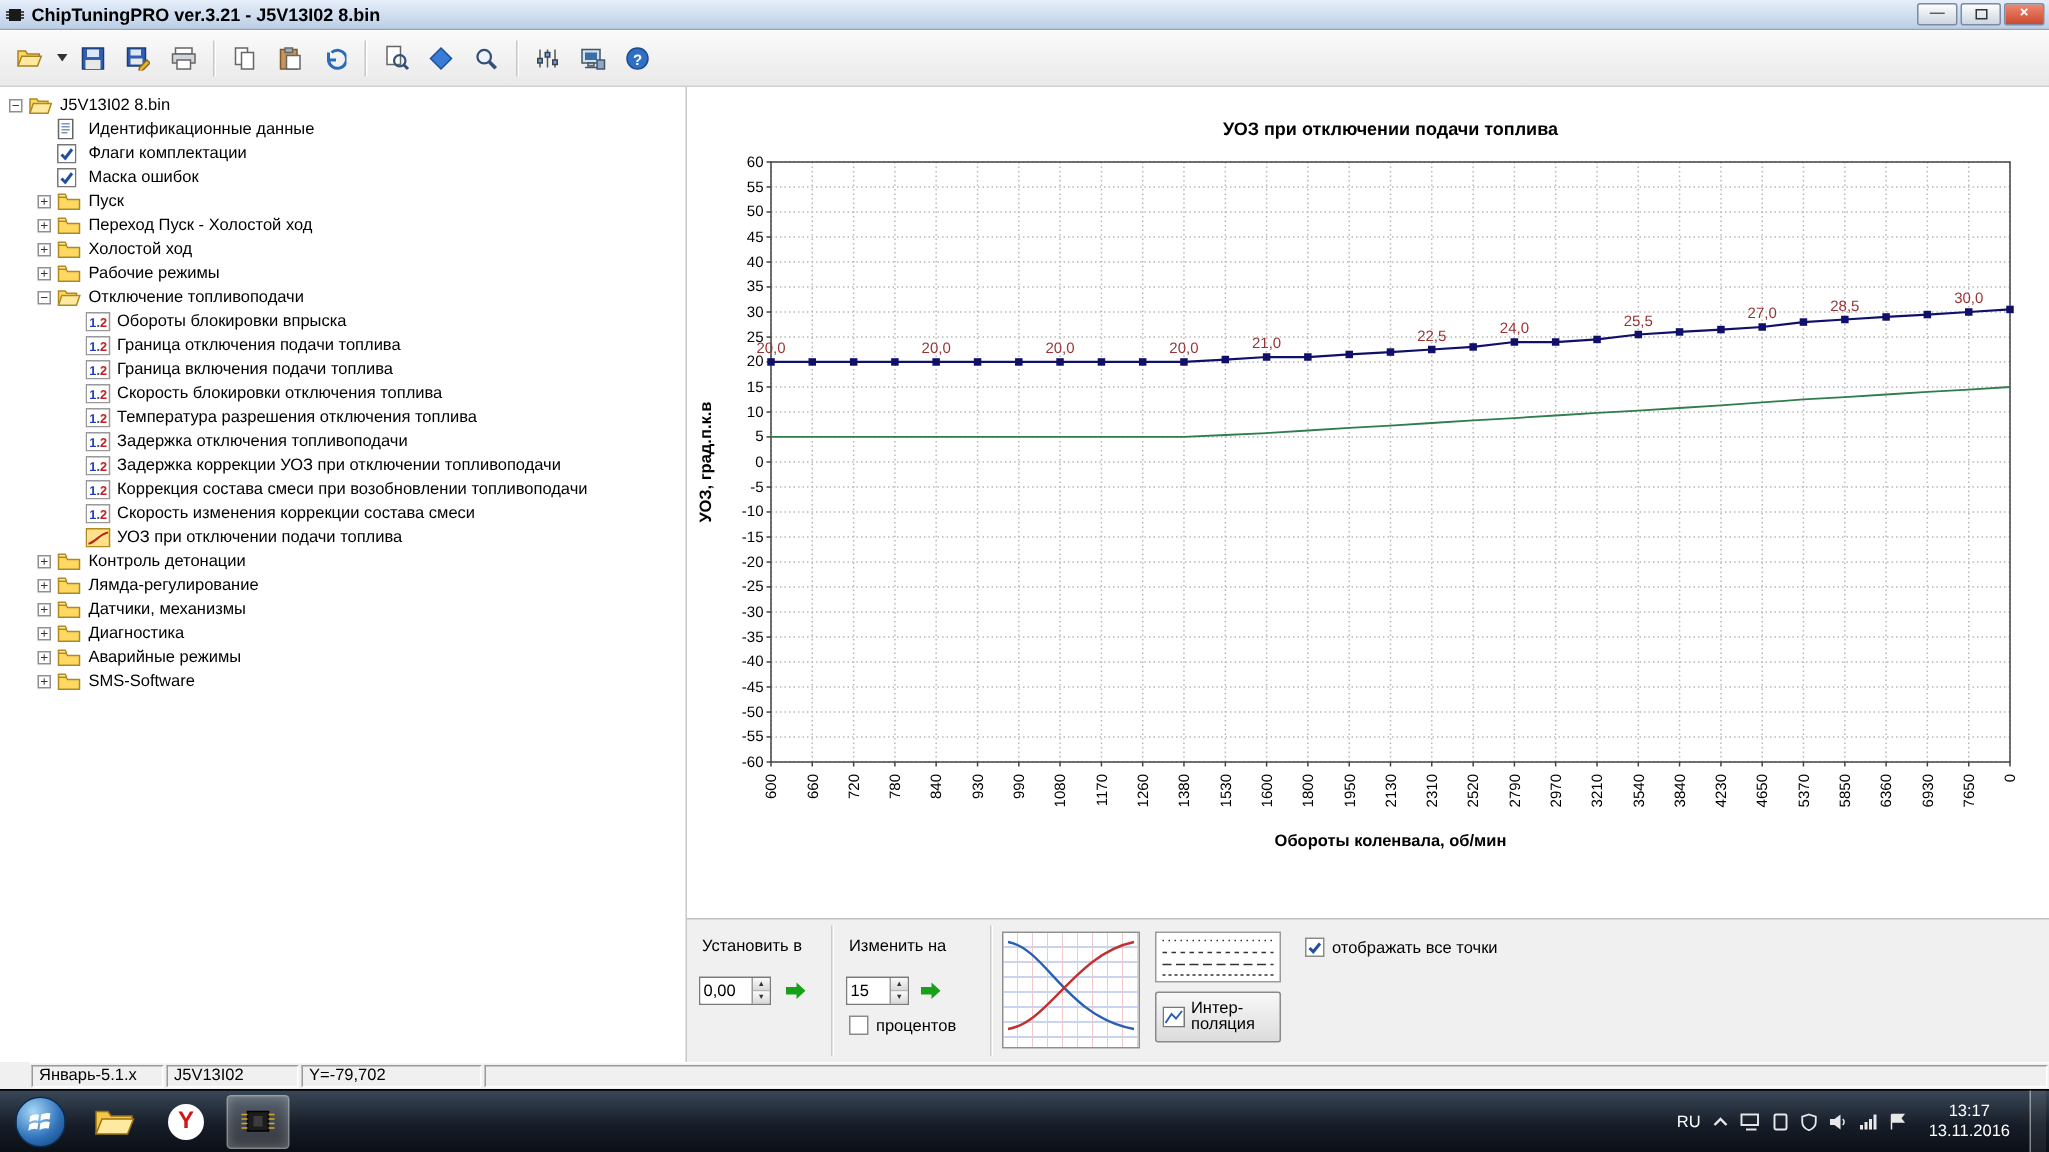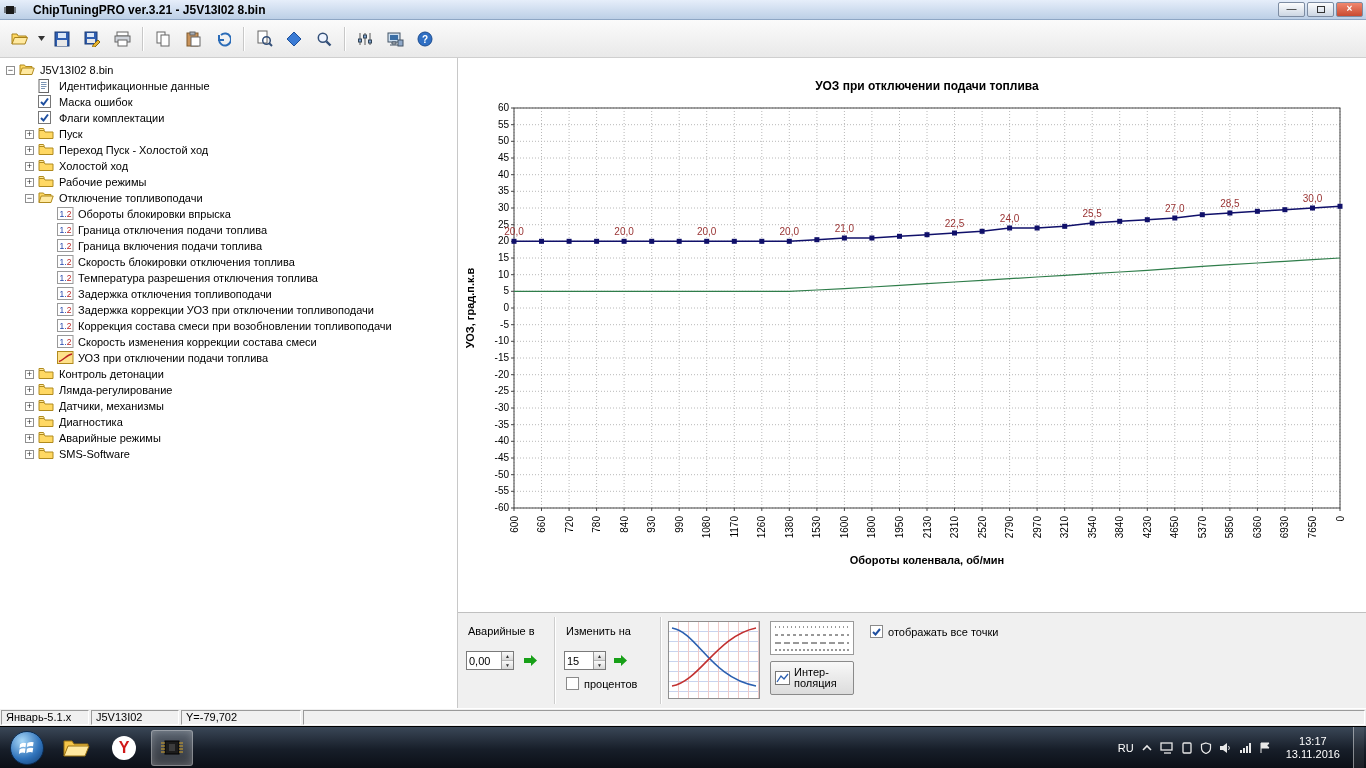--- a/index.html
+++ b/index.html
@@ -2,21 +2,21 @@
 <html><head>
 <meta charset="utf-8">
 <style>
   * { box-sizing: border-box; margin: 0; padding: 0; }
   html,body { width:1366px; height:768px; overflow:hidden; font-family:"Liberation Sans",sans-serif; background:#000; }
 
   #window { position:absolute; left:0; top:0; right:0; bottom:42px; background:#f0f0f0; display:flex; flex-direction:column; }
 
   
   .titlebar { height:20px; background:linear-gradient(#e6eefa,#bccfe6); border-bottom:1px solid #8ea6c4; display:flex; align-items:center; padding:0 3px; flex:none; }
-  .title-text { font-size:12px; font-weight:bold; color:#000; margin-left:16px; }
+  .title-text { font-size:12px; font-weight:bold; color:#000; margin-left:4px; }
   .win-controls { margin-left:auto; display:flex; gap:2px; }
   .win-btn { width:27px; height:15px; border:1px solid #7d8ca2; border-radius:2px; background:linear-gradient(#fdfdfd,#ccd6e3); font-size:10px; line-height:12px; text-align:center; color:#222; }
   .win-btn.close { background:linear-gradient(#f0876f,#c94b31); color:#fff; font-weight:bold; }
   .maxbox { display:inline-block; width:8px; height:7px; border:1px solid #333; margin-top:3px; }
 
   
   .menubar { height:22px; background:#f0f0f0; border-bottom:1px solid #dcdcdc; display:flex; align-items:center; padding-left:3px; flex:none; }
   .menu-item { font-size:12px; color:#000; padding:3px 9px; cursor:default; }
 
   
@@ -24,21 +24,21 @@
   .tb-btn { width:28px; height:28px; display:flex; align-items:center; justify-content:center; border:1px solid transparent; border-radius:2px; margin:0 1px; }
   .tb-caret { width:12px; height:28px; display:flex; align-items:center; justify-content:center; }
   .tb-sep { width:1px; height:24px; background:#c8c8c8; box-shadow:1px 0 0 #fff; margin:0 5px; }
 
   
   .main { flex:1; display:flex; min-height:0; }
   .tree-panel { width:458px; flex:none; background:#fff; border-right:1px solid #c8c8c8; padding-top:4px; overflow:hidden; }
   .tree-row { display:flex; align-items:center; height:16px; font-size:11px; white-space:nowrap; }
   .expander { width:9px; height:9px; flex:none; border:1px solid #8f8f8f; background:#fff; font-size:9px; line-height:7px; text-align:center; color:#333; margin-right:4px; }
   .expander.empty { border:none; background:transparent; }
-  .ticon { width:17px; height:14px; flex:none; margin-right:4px; display:inline-flex; align-items:flex-start; }
+  .ticon { width:17px; height:14px; flex:none; margin-right:4px; display:inline-flex; align-items:center;font-weight:bold; }
   .tlabel { color:#000; }
 
   .right-col { flex:1; min-width:0; display:flex; flex-direction:column; background:#fff; }
   .chart-area { flex:1; position:relative; }
   #chart-svg { position:absolute; left:0; top:0; }
   .grid { stroke:#b8b8b8; stroke-dasharray:1 2; stroke-width:1; }
   .plotborder { fill:none; stroke:#444; }
   .tick { stroke:#444; }
   .xtick,.ytick { font-size:10px; fill:#000; font-family:"Liberation Sans",sans-serif; }
   .plabel { font-size:10px; fill:#993333; font-family:"Liberation Sans",sans-serif; }
@@ -61,21 +61,21 @@
   .cb svg { display:none; }
   .cb.checked svg { display:block; }
   .mini-chart-btn { position:absolute; left:210px; top:8px; width:92px; height:78px; background:#fff; border:1px solid #8f8f8f;
      background-image:repeating-linear-gradient(to right,transparent 0 9px,#f0caca 9px 10px),repeating-linear-gradient(to bottom,transparent 0 9px,#c9d4ee 9px 10px); }
   .mini-chart-btn svg { position:absolute; left:0; top:0; }
   .pattern-box { position:absolute; left:312px; top:8px; width:84px; height:34px; background:#fff; border:1px solid #9a9a9a; }
   .interp-btn { position:absolute; left:312px; top:48px; width:84px; height:34px; background:linear-gradient(#f8f8f8,#dcdcdc); border:1px solid #8a8a8a; border-radius:2px; display:flex; align-items:center; gap:4px; padding:0 4px; }
   .interp-text { font-size:11px; line-height:11px; color:#000; }
 
   
-  .statusbar { height:18px; flex:none; background:#f0f0f0; border-top:1px solid #fff; display:flex; font-size:11px; }
+  .statusbar { height:18px; flex:none; background:#f0f0f0; border-top:1px solid #fff; display:flex; font-size:11px;margin-left:20px; }
   .sb-field { border:1px solid; border-color:#9a9a9a #fff #fff #9a9a9a; margin:1px; padding:0 4px; line-height:13px; color:#000; flex:none; overflow:hidden; }
 
   
   .taskbar { position:absolute; left:0; right:0; bottom:0; height:42px; background:linear-gradient(#3a4757,#171e29 55%,#0b0f16); display:flex; align-items:center; border-top:1px solid #000; }
   .start-orb { width:34px; height:34px; margin:0 8px 0 10px; border-radius:50%; background:radial-gradient(circle at 35% 28%,#a8d8f8,#2f72ba 58%,#123a6b); border:1px solid #0b2c52; display:flex; align-items:center; justify-content:center; flex:none; }
   .task-icon { width:42px; height:36px; display:flex; align-items:center; justify-content:center; margin:0 3px; border-radius:3px; border:1px solid transparent; }
   .task-icon.active { background:rgba(255,255,255,0.18); border:1px solid rgba(255,255,255,0.38); box-shadow:inset 0 0 8px rgba(255,255,255,0.25); }
   .ybadge { width:24px; height:24px; background:#fff; border-radius:50%; color:#d01818; font-weight:bold; font-size:16px; line-height:24px; text-align:center; }
   .tray { margin-left:auto; display:flex; align-items:center; gap:7px; padding-right:2px; color:#f0f0f0; }
   .tray-lang { font-size:11px; color:#fff; }
@@ -230,31 +230,31 @@
           <span class="tlabel">Идентификационные данные</span>
         </div>
         <div class="tree-row" style="padding-left: 25px;">
           <span class="expander empty"></span>
           <span class="ticon">
             <svg width="13" height="13">
               <rect x="0.5" y="0.5" width="12" height="12" fill="#fff" stroke="#777"></rect>
               <path d="M3 7 l2.5 2.5 L10 3.5" stroke="#1f4f9f" stroke-width="2" fill="none"></path>
             </svg>
           </span>
-          <span class="tlabel">Маска ошибок</span>
+          <span class="tlabel">Флаги комплектации</span>
         </div>
         <div class="tree-row" style="padding-left: 25px;">
           <span class="expander empty"></span>
           <span class="ticon">
             <svg width="13" height="13">
               <rect x="0.5" y="0.5" width="12" height="12" fill="#fff" stroke="#777"></rect>
               <path d="M3 7 l2.5 2.5 L10 3.5" stroke="#1f4f9f" stroke-width="2" fill="none"></path>
             </svg>
           </span>
-          <span class="tlabel">Флаги комплектации</span>
+          <span class="tlabel">Маска ошибок</span>
         </div>
         <div class="tree-row" style="padding-left: 25px;">
           <span class="expander">+</span>
           <span class="ticon">
             <svg width="16" height="13">
               <path d="M1 3.5 v-2 h4.5 l1 2 h0" fill="#ffe9a0" stroke="#b08a1e"></path>
               <path d="M1 3.5 h5 l1 1.5 h8 v6.5 H1 z" fill="#ffd863" stroke="#b08a1e"></path>
             </svg>
           </span>
           <span class="tlabel">Пуск</span>
@@ -677,21 +677,21 @@
             <text class="plabel" text-anchor="middle" x="716.8" y="154.0">27,0</text>
             <text class="plabel" text-anchor="middle" x="771.9" y="149.0">28,5</text>
             <text class="plabel" text-anchor="middle" x="854.5" y="144.0">30,0</text>
             <text class="ctitle" text-anchor="middle" x="469" y="32">УОЗ при отключении подачи топлива</text>
             <text class="caxis" text-anchor="middle" x="469" y="506">Обороты коленвала, об/мин</text>
             <text class="caxis" text-anchor="middle" x="16" y="250" transform="rotate(-90 16 250)">УОЗ, град.п.к.в</text>
           </svg>
       </div>
 
       <div class="controls-panel">
-        <div class="ctl-label" style="left:10px;top:12px">Аварийные в</div>
+        <div class="ctl-label" style="left:10px;top:12px">Установить в</div>
         <div class="spin" style="left:8px;top:38px">
           <input value="0,00" style="">
           <span class="spin-arrows">
               <span>▲</span>
               <span>▼</span>
             </span>
         </div>
         <div class="go-btn" style="left:62px;top:38px">
           <svg width="15" height="13">
               <polygon points="1,4 8,4 8,1 14,6.5 8,12 8,9 1,9" fill="#18a018"></polygon>

